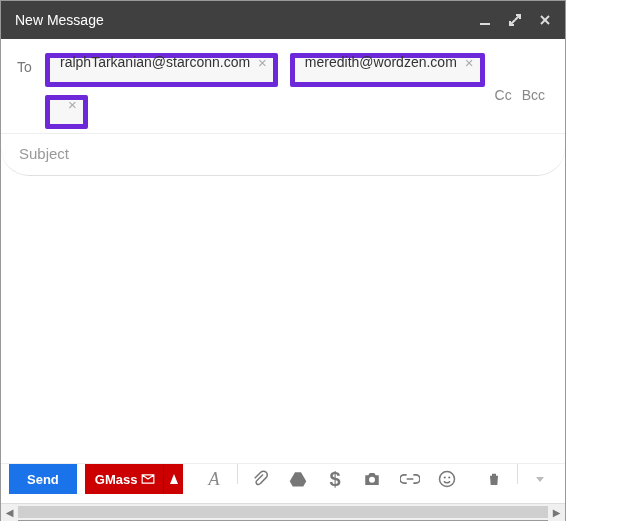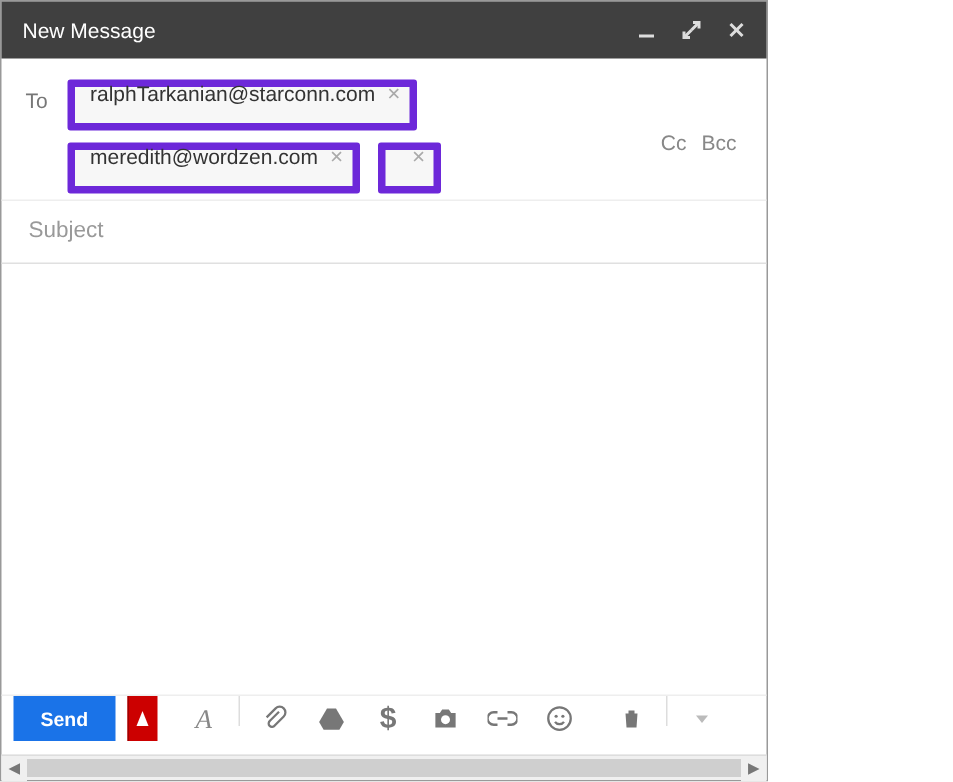--- a/index.html
+++ b/index.html
@@ -1,20 +1,20 @@
 <!DOCTYPE html>
 <html><head>
 <meta charset="utf-8">
 <style>
   * { box-sizing: border-box; font-family: Arial, Helvetica, sans-serif; }
   html, body { margin: 0; padding: 0; }
   body { background: #fff; }
 
   .window {
-    width: 512px;
+    width: 566px;
     height: 521px;
     border: 1px solid #999;
     display: flex;
     flex-direction: column;
     background: #fff;
     position: relative;
   }
 
   
   .titlebar {
@@ -25,21 +25,21 @@
     align-items: center;
     padding: 0 12px 0 14px;
     font-size: 14px;
   }
   .titlebar .title { flex: 1; }
   .titlebar .winbtns { display: flex; gap: 14px; align-items: center; }
   .titlebar .winbtn { width: 16px; height: 16px; display: inline-flex; align-items: center; justify-content: center; cursor: pointer; }
   .titlebar svg { stroke: #ddd; fill: none; stroke-width: 2; }
 
   
-  .header { border-bottom: 1px solid #e0e0e0; }
+  .header { border-bottom: 1px solid #e0e0e0; border-radius: 28px; }
   .to-row {
     display: flex;
     align-items: flex-start;
     padding: 14px 16px 4px 16px;
     font-size: 14px;
     color: #777;
   }
   .to-label { width: 28px; padding-top: 6px; color: #777; }
   .chips {
     flex: 1;
@@ -227,20 +227,26 @@
 
   <div class="body-area">
     <div class="body-pad" contenteditable="true" style=""></div>
   </div>
 
   <div class="toolbar">
     <div class="btn btn-send" style="background:#1a73e8">
       <span>Send</span>
     </div>
     <div class="gmass-group">
+      <div class="btn btn-gmass">
+        <span>GMass</span>
+        <svg width="14" height="14" viewBox="0 0 24 24">
+            <path d="M2 5h20v14H2z M2 5l10 7L22 5" fill="none" stroke="#fff" stroke-width="2"></path>
+          </svg>
+      </div>
       <div class="btn btn-gred2">
         <svg width="10" height="14" viewBox="0 0 10 14">
             <polygon points="5,2 9,12 1,12" fill="#fff"></polygon>
           </svg>
       </div>
     </div>
 
     <span class="spacer"></span>
 
     <span class="tool format">A</span>

